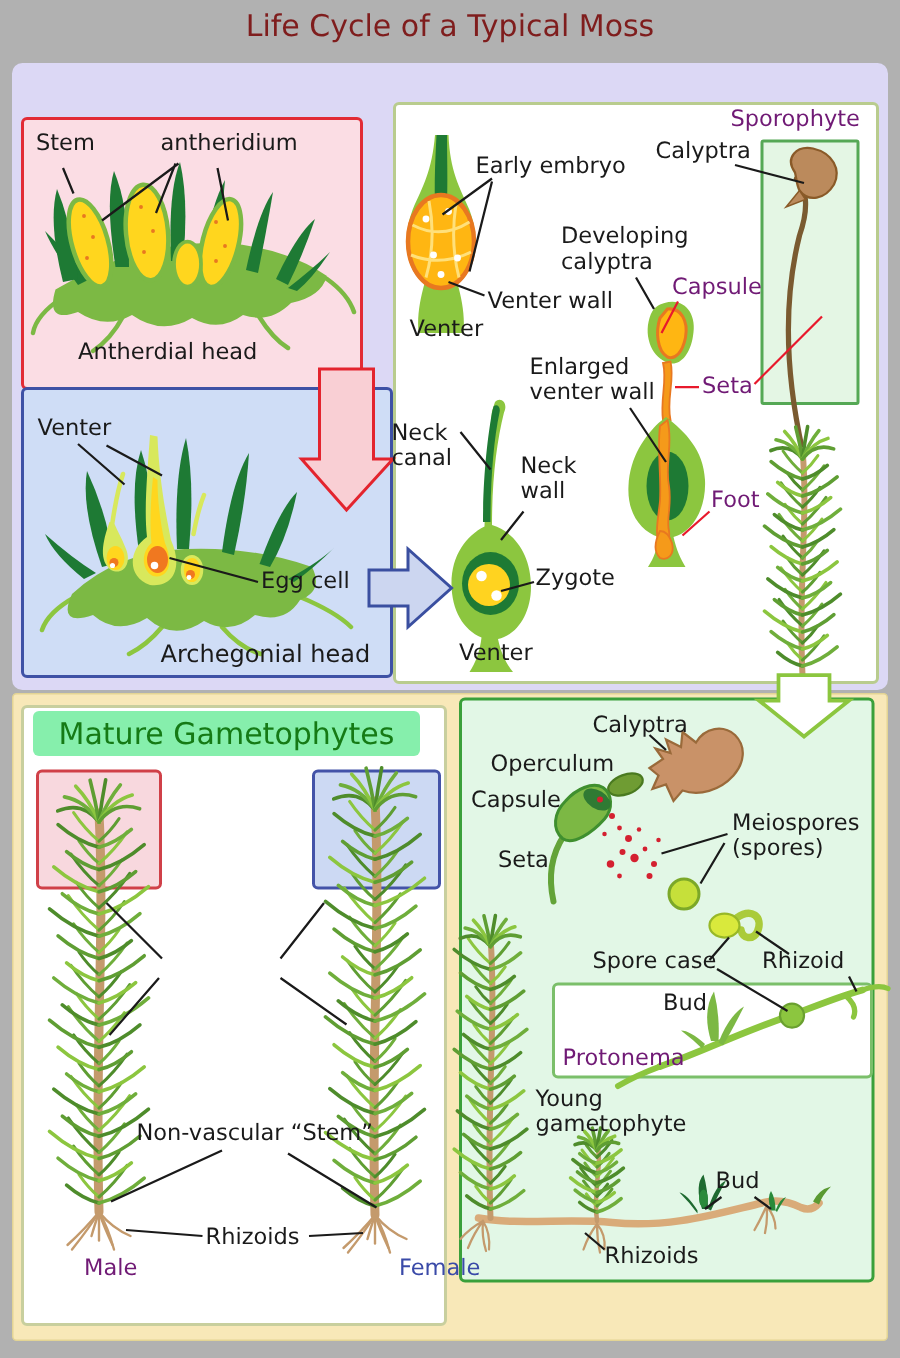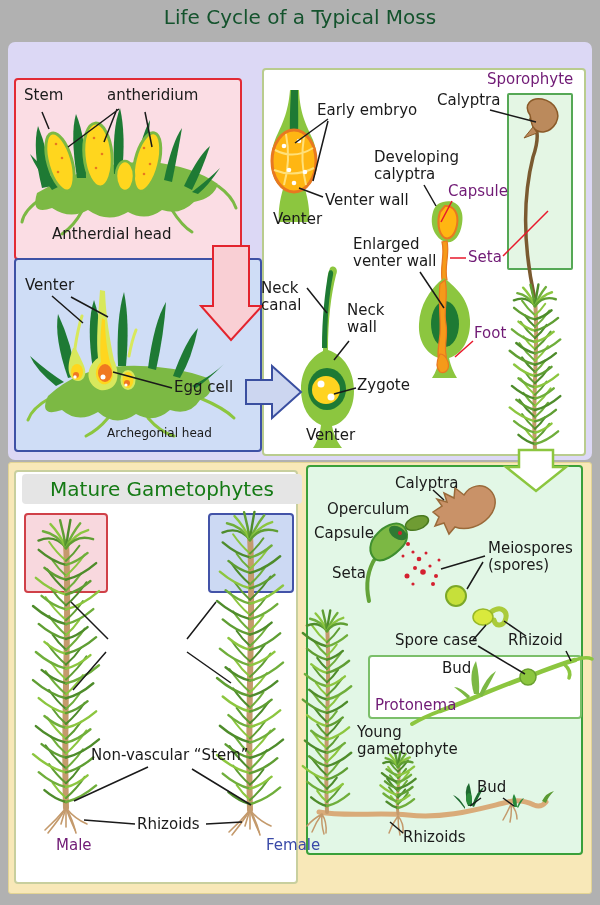--- a/index.html
+++ b/index.html
@@ -8,35 +8,35 @@
   #stage{position:absolute;left:0;top:0;width:600px;height:905px;}
   .panel{position:absolute;box-sizing:border-box;border-radius:4px;}
   #upper{left:8px;top:42px;width:584px;height:418px;background:#dcd8f5;border-radius:7px;z-index:1;}
   #lower{left:8px;top:462px;width:584px;height:432px;background:#f8e8b8;border:1px solid #e3d494;border-radius:3px;z-index:1;}
   #pink-panel{left:14px;top:78px;width:228px;height:182px;background:#fbdde4;border:2px solid #e22b35;z-index:2;}
   #blue-panel{left:14px;top:258px;width:248px;height:194px;background:#cfddf6;border:2px solid #3e51a5;z-index:2;}
   #white-panel{left:262px;top:68px;width:324px;height:388px;background:#ffffff;border:2px solid #b9cc8e;z-index:2;}
   #sporo-box{left:507px;top:93px;width:66px;height:177px;background:#e4f6e4;border:2px solid #55a855;border-radius:2px;z-index:3;}
   #left-panel{left:14px;top:470px;width:284px;height:414px;background:#ffffff;border:2px solid #c8cf9e;z-index:2;}
   #green-panel{left:306px;top:465px;width:277px;height:390px;background:#e2f7e6;border:2px solid #3aa03a;z-index:2;}
-  #banner{left:22px;top:474px;width:280px;height:30px;background:#e5e5e5;z-index:3;
+  #banner{left:22px;top:474px;width:258px;height:30px;background:#86efac;z-index:3;
           display:flex;align-items:center;justify-content:center;}
   #pink-box{left:24px;top:513px;width:84px;height:80px;background:#f8d8de;border:2px solid #d04048;z-index:3;}
   #blue-box{left:208px;top:513px;width:86px;height:80px;background:#ccd9f3;border:2px solid #4353a8;z-index:3;}
   #proto-box{left:368px;top:655px;width:214px;height:64px;background:#ffffff;border:2px solid #7bbf6a;z-index:3;}
   .art{position:absolute;z-index:4;overflow:visible;}
   #overlay{position:absolute;left:0;top:0;width:600px;height:905px;z-index:5;pointer-events:none;}
   .lb{position:absolute;font:15px/1.12 "DejaVu Sans",sans-serif;color:#1a1a1a;white-space:pre-line;z-index:6;}
   .red{color:#701a75;}
   .blue{color:#3a4aa8;margin-left:36px;}
-  .h-title{position:absolute;left:0;top:5px;width:600px;text-align:center;font:20px "DejaVu Sans",sans-serif;color:#14532d;z-index:2;}
+  .h-title{position:absolute;left:0;top:5px;width:600px;text-align:center;font:20px "DejaVu Sans",sans-serif;color:#7f1d1d;z-index:2;}
   .h-fert{font-size:25px;color:#6a3fa0;}
   .h-banner{font:20px "DejaVu Sans",sans-serif;color:#157a15;}
   .h-meio{font-size:24px;color:#6a3fa0;}
-  .big{font-size:12px;}
+  .big{font-size:16px;}
 </style>
 </head>
 <body>
 
 <div id="stage">
 
   <div class="h-title">Life Cycle of a Typical Moss</div>
 
   <div id="upper" class="panel"></div>
   <div id="lower" class="panel"></div>

